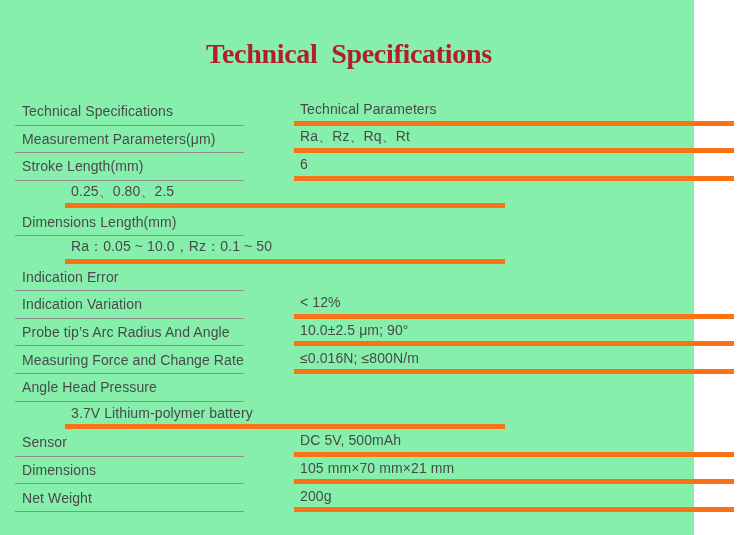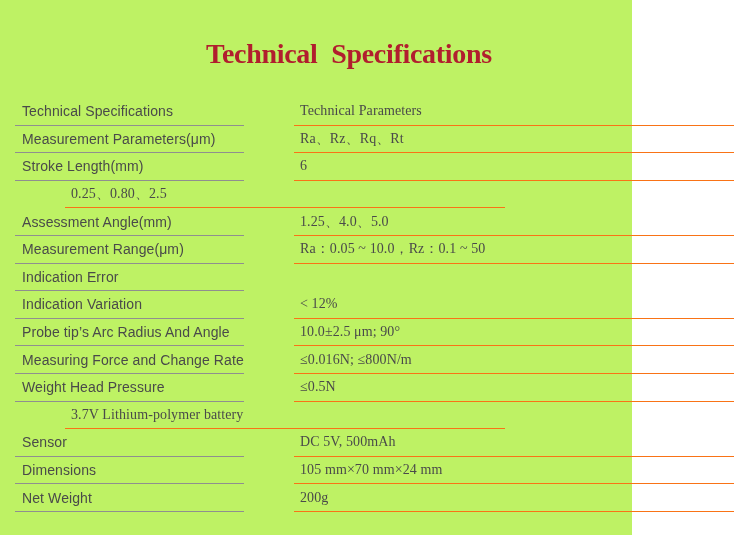--- a/index.html
+++ b/index.html
@@ -6,23 +6,23 @@
     margin: 0;
     padding: 0;
     background: #ffffff;
     width: 750px;
     height: 535px;
     overflow: hidden;
     font-family: "Liberation Sans", "DejaVu Sans", sans-serif;
   }
   .page {
     position: relative;
-    width: 632px;
+    width: 694px;
     height: 535px;
-    background: #bef264;
+    background: #86efac;
   }
   .title {
     position: absolute;
     top: 38px;
     left: 0;
     width: 698px;
     margin: 0;
     text-align: center;
     font-family: "Liberation Serif", "DejaVu Serif", serif;
     font-weight: bold;
@@ -57,22 +57,21 @@
     padding-left: 7px;
     border-bottom: 1px solid #8f8f8f;
   }
   .col-gap {
     width: 50px;
     flex: 0 0 50px;
   }
   .cell.right {
     width: 440px;
     padding-left: 6px;
-    border-bottom: 1px solid #f97316;
-    font-family: Liberation Serif, serif;
+    border-bottom: 5px solid #f97316;
   }
 </style>
 </head>
 <body>
 
 <div class="page">
 
   <h1 class="title">Technical Specifications</h1>
 
   <div class="spec-table">
@@ -94,27 +93,25 @@
       <div class="col-gap"></div>
       <div class="cell right">6</div>
     </div>
 
     <div class="row">
       <div class="col-gap"></div>
       <div class="cell right">0.25、0.80、2.5</div>
     </div>
 
     <div class="row">
-      <div class="cell left">Assessment Angle(mm)</div>
+      <div class="cell left">Dimensions Length(mm)</div>
       <div class="col-gap"></div>
-      <div class="cell right">1.25、4.0、5.0</div>
     </div>
 
     <div class="row">
-      <div class="cell left">Measurement Range(μm)</div>
       <div class="col-gap"></div>
       <div class="cell right">Ra：0.05 ~ 10.0，Rz：0.1 ~ 50</div>
     </div>
 
     <div class="row">
       <div class="cell left">Indication Error</div>
       <div class="col-gap"></div>
     </div>
 
     <div class="row">
@@ -129,40 +126,39 @@
       <div class="cell right">10.0±2.5 μm; 90°</div>
     </div>
 
     <div class="row">
       <div class="cell left">Measuring Force and Change Rate</div>
       <div class="col-gap"></div>
       <div class="cell right">≤0.016N; ≤800N/m</div>
     </div>
 
     <div class="row">
-      <div class="cell left">Weight Head Pressure</div>
+      <div class="cell left">Angle Head Pressure</div>
       <div class="col-gap"></div>
-      <div class="cell right">≤0.5N</div>
     </div>
 
     <div class="row">
       <div class="col-gap"></div>
       <div class="cell right">3.7V Lithium-polymer battery</div>
     </div>
 
     <div class="row">
       <div class="cell left">Sensor</div>
       <div class="col-gap"></div>
       <div class="cell right">DC 5V, 500mAh</div>
     </div>
 
     <div class="row">
       <div class="cell left">Dimensions</div>
       <div class="col-gap"></div>
-      <div class="cell right">105 mm×70 mm×24 mm</div>
+      <div class="cell right">105 mm×70 mm×21 mm</div>
     </div>
 
     <div class="row">
       <div class="cell left">Net Weight</div>
       <div class="col-gap"></div>
       <div class="cell right">200g</div>
     </div>
 
   </div>
 </div>

